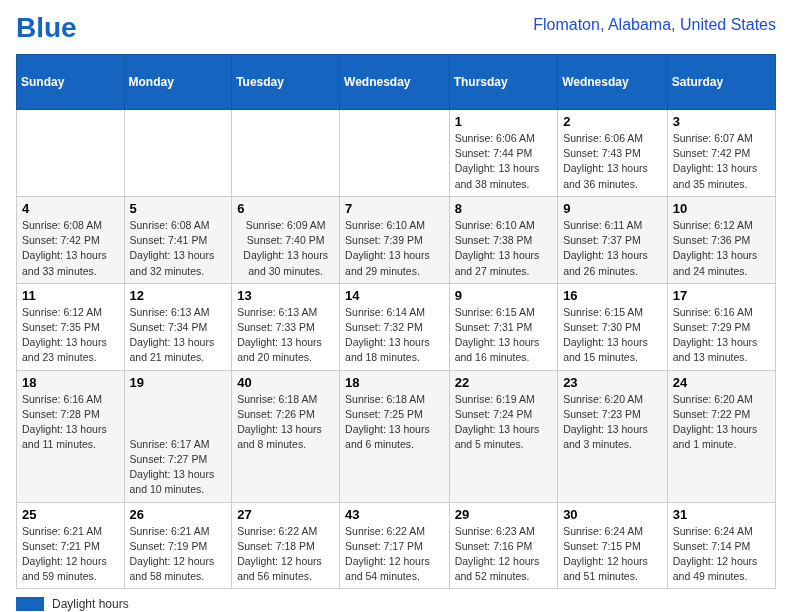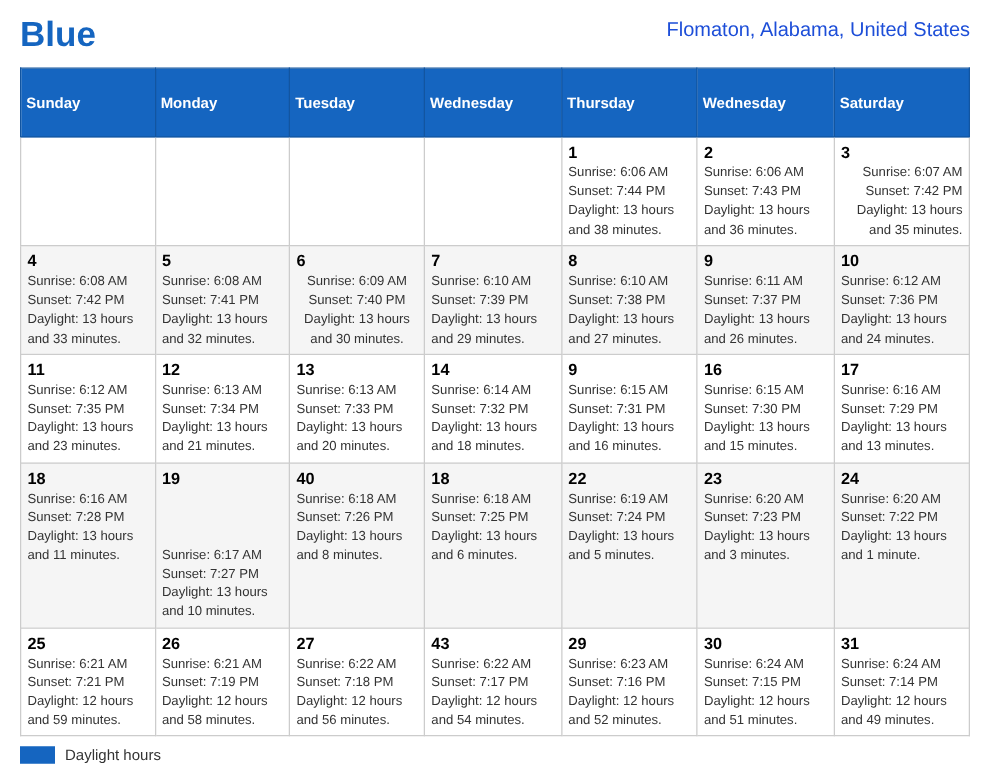--- a/index.html
+++ b/index.html
@@ -138,21 +138,21 @@
         </td>
         <td>
           <div class="day-number">2</div>
           <div class="cell-info" style="white-space: pre-line;">Sunrise: 6:06 AM
 Sunset: 7:43 PM
 Daylight: 13 hours
 and 36 minutes.</div>
         </td>
         <td>
           <div class="day-number">3</div>
-          <div class="cell-info" style="white-space: pre-line; text-align: right;">Sunrise: 6:07 AM
+          <div class="cell-info" style="white-space: pre-line;">Sunrise: 6:07 AM
 Sunset: 7:42 PM
 Daylight: 13 hours
 and 35 minutes.</div>
         </td>
       </tr>
       <tr>
         <td>
           <div class="day-number">4</div>
           <div class="cell-info" style="white-space: pre-line;">Sunrise: 6:08 AM
 Sunset: 7:42 PM

